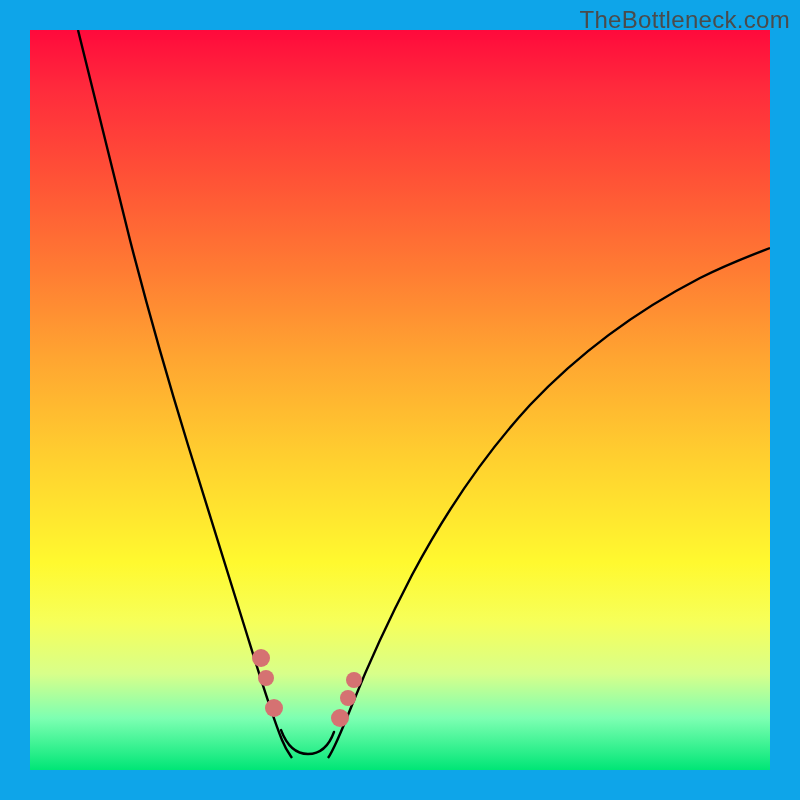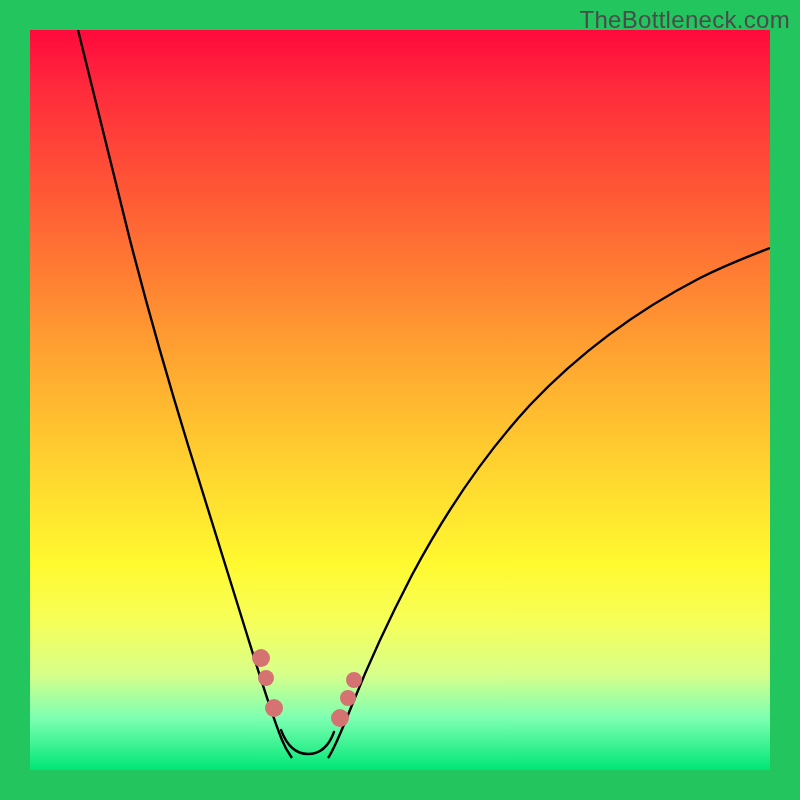--- a/index.html
+++ b/index.html
@@ -8,21 +8,21 @@
     width: 800px;
     height: 800px;
     background: #000;
     font-family: Arial, Helvetica, sans-serif;
     overflow: hidden;
   }
   .frame {
     position: absolute;
     left: 0; top: 0;
     width: 800px; height: 800px;
-    background: #22c55e;
+    background: #0ea5e9;
   }
   .plot {
     position: absolute;
     left: 30px;
     top: 30px;
     width: 740px;
     height: 740px;
     background: linear-gradient(to bottom,
       #ff0a3c 0%,
       #ff2b3c 8%,

